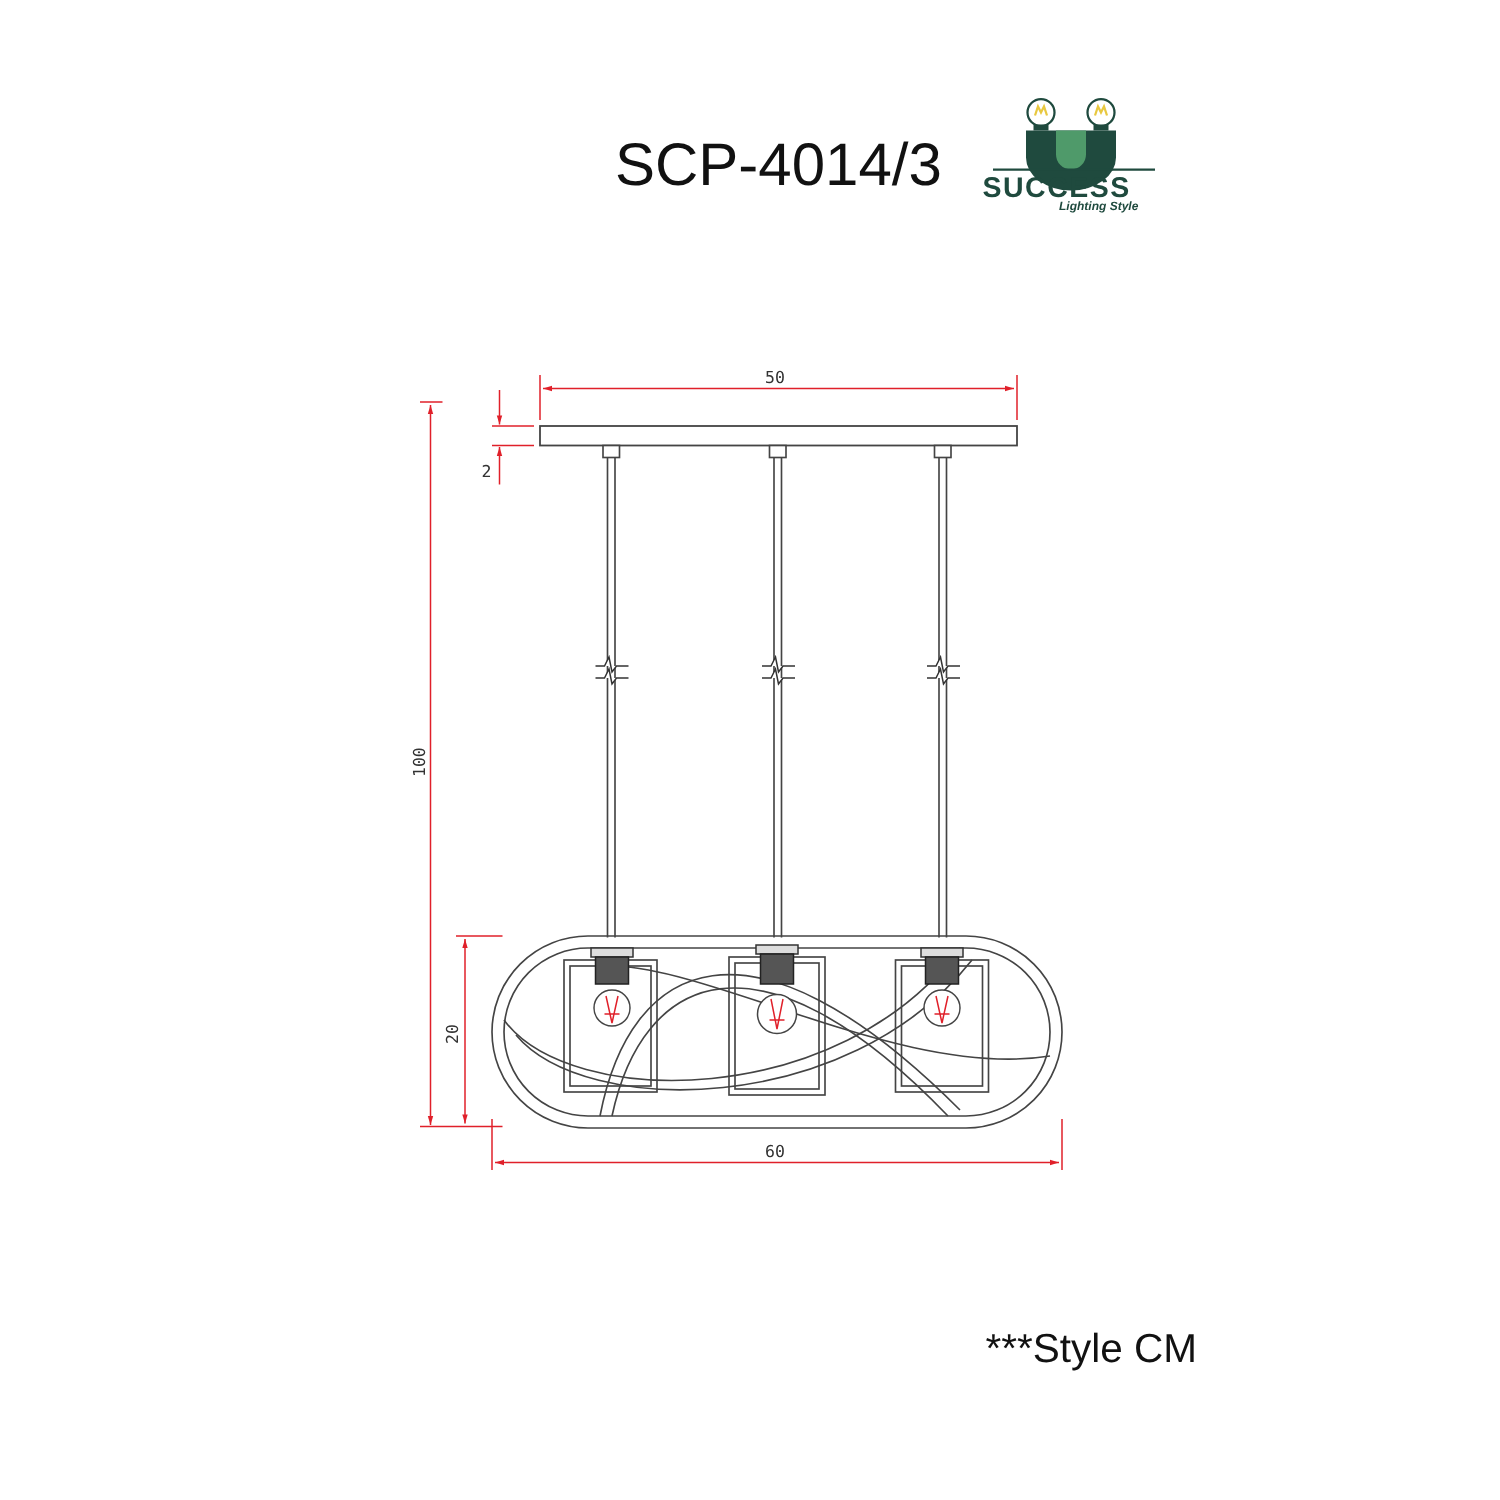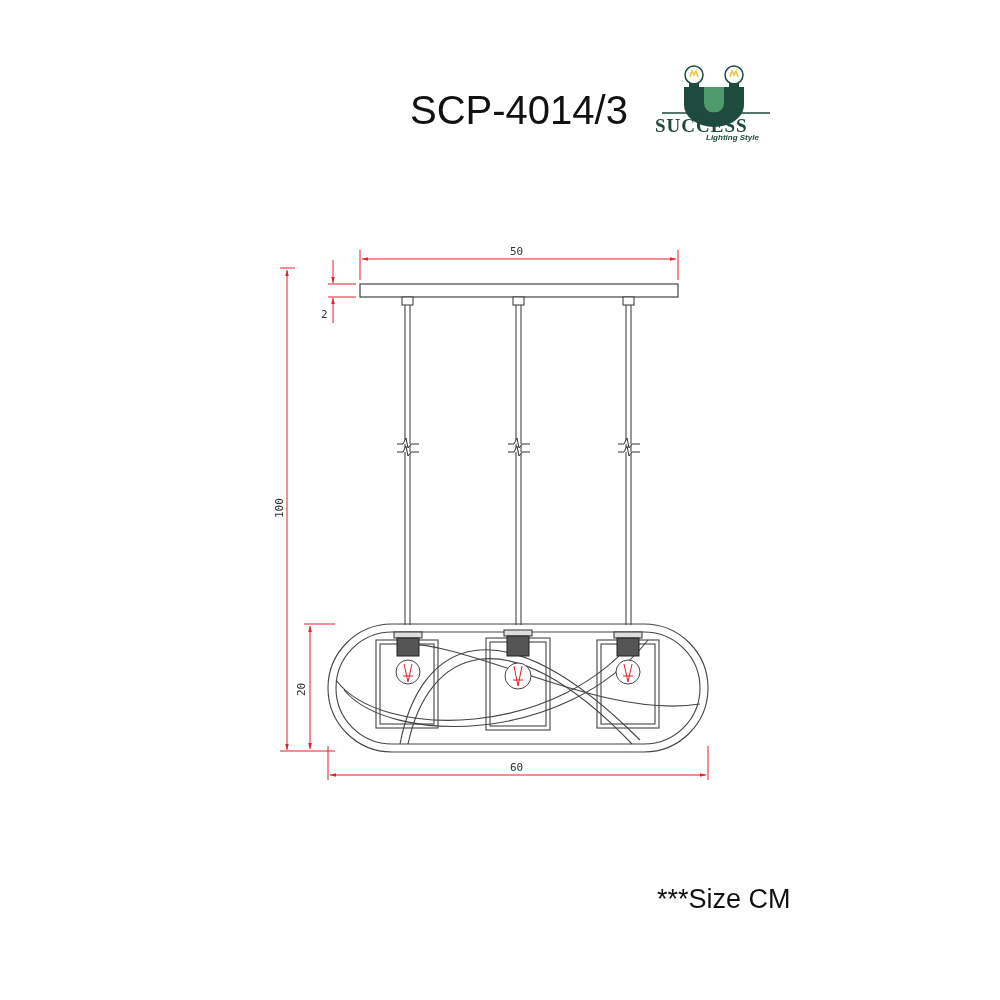--- a/index.html
+++ b/index.html
@@ -1,20 +1,20 @@
 <!DOCTYPE html>
 <html><head>
 <meta charset="utf-8">
 <style>
   html, body { margin:0; padding:0; background:#ffffff; }
   body { width:1000px; height:1000px; position:relative; overflow:hidden; font-family:"Liberation Sans", sans-serif; }
   .title { position:absolute; left:410px; top:88px; font-size:40px; color:#111; letter-spacing:0px; }
   .size-note { position:absolute; left:657px; top:884px; font-size:27px; color:#111; }
   .logo { position:absolute; left:652px; top:55px; width:125px; height:95px; }
-  .logo-text { position:absolute; left:655px; top:115px; font-family:Liberation Serif, serif; font-weight:bold; font-size:19px; color:#1f4a3e; letter-spacing:1px; }
+  .logo-text { position:absolute; left:655px; top:115px; font-family:Liberation Sans, sans-serif; font-weight:bold; font-size:19px; color:#1f4a3e; letter-spacing:1px; }
   .logo-sub { position:absolute; left:706px; top:133px; font-size:8px; font-weight:bold; color:#1f4a3e; font-style:italic; }
   svg.drawing { position:absolute; left:0; top:0; }
   .dimtext { font-family:"DejaVu Sans Mono", monospace; font-size:11px; fill:#333; }
 </style>
 </head>
 <body>
 
 <div class="title">SCP-4014/3</div>
 
 <svg class="logo" viewBox="0 0 125 95" width="125" height="95">
@@ -134,13 +134,13 @@
     <line x1="330" y1="775" x2="706" y2="775" marker-start="url(#arr)" marker-end="url(#arr)"></line>
   </g>
 
   <text class="dimtext" x="510" y="255">50</text>
   <text class="dimtext" x="321" y="318">2</text>
   <text class="dimtext" transform="translate(283,518) rotate(-90)">100</text>
   <text class="dimtext" transform="translate(305,696) rotate(-90)">20</text>
   <text class="dimtext" x="510" y="771">60</text>
 </svg>
 
-<div class="size-note">***Size CM</div>
+<div class="size-note">***Style CM</div>
 
 </body></html>

